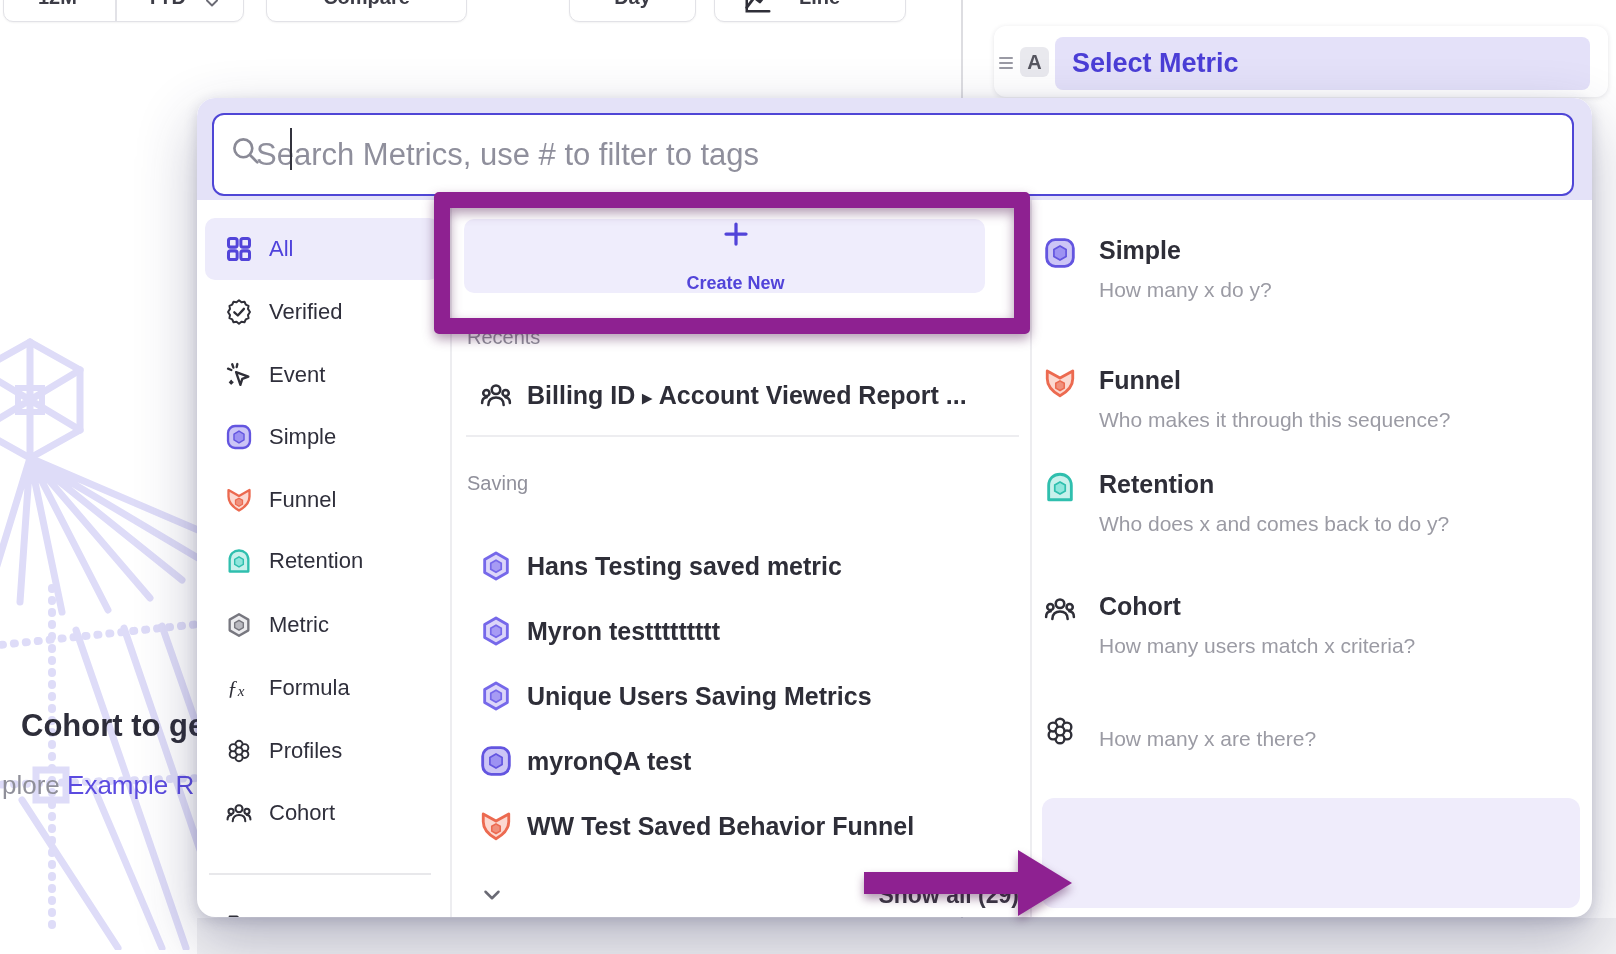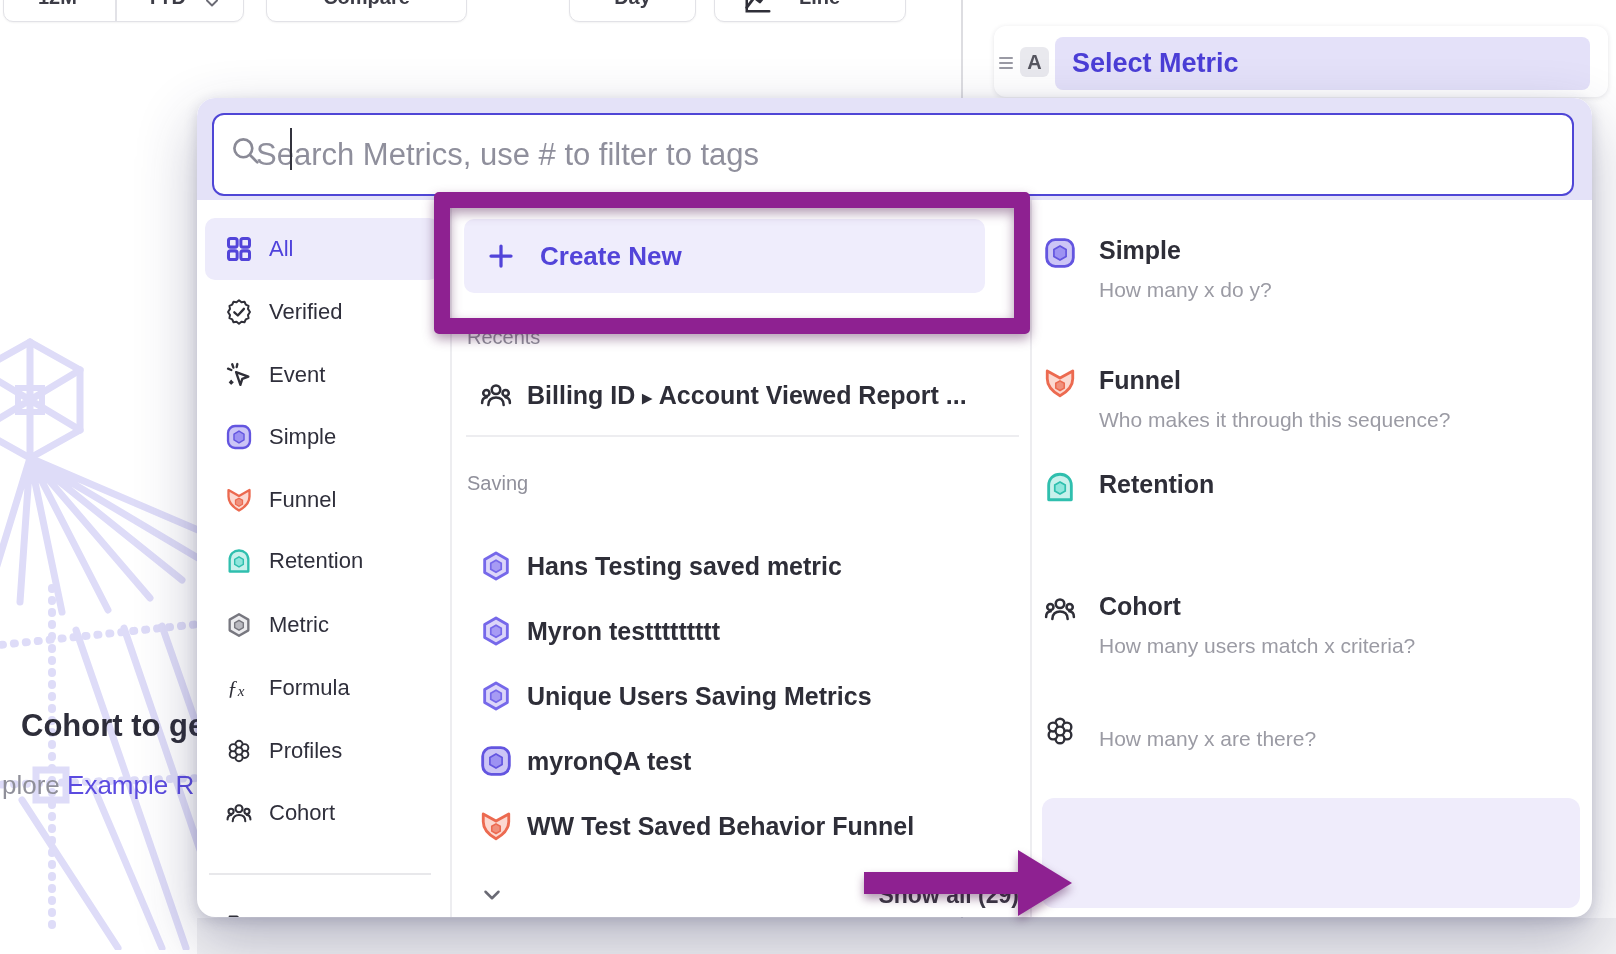--- a/index.html
+++ b/index.html
@@ -51,21 +51,21 @@
               border-radius:10px; gap:16px; padding-left:20px; font-size:22px; font-weight:500; color:#2f2f3b; }
   .side-row.sel { background:#edebfb; color:#4f42dc; }
   .side-div { position:absolute; left:12px; top:775px; width:222px; height:1.5px; background:#e8e8eb; }
 
   .section-label { position:absolute; font-size:20px; font-weight:500; color:#90909b; }
   .mid-row { position:absolute; left:282px; width:540px; height:62px; display:flex; align-items:center;
              gap:14px; font-size:25px; font-weight:600; color:#2e2e38; white-space:nowrap; }
   .mid-div { position:absolute; left:269px; width:553px; height:1.5px; background:#ededf0; }
   .create-btn { position:absolute; left:267px; top:121px; width:521px; height:74px; background:#efedfc;
                 border-radius:10px; display:flex; align-items:center; gap:24px; padding-left:22px;
-                color:#5244d9; font-size:26px; font-weight:600; }
+                color:#5244d9; font-size:18px; font-weight:600;flex-direction:column; }
   .show-all { font-size:23px; gap:18px; font-weight:600; color:#3a3a44;justify-content:space-between; }
 
   .type-row { position:absolute; left:846px; width:535px; display:flex; gap:22px; }
   .type-row .txt .t { font-size:25px; font-weight:600; color:#2e2e38; }
   .type-row .txt .d { font-size:21px; color:#9b9ba4; margin-top:13px; }
   .type-row.hl .txt .t { color:#5748d9; }
   .type-hl-bg { position:absolute; left:845px; top:700px; width:538px; height:110px;
                 background:#efecfb; border-radius:12px; }
 
   
@@ -380,20 +380,21 @@
         <div class="t">Funnel</div>
         <div class="d">Who makes it through this sequence?</div>
       </div>
   </div>
   <div class="type-row" style="top:372px;">
     <svg class="ic" width="34" height="34">
         <use href="#sym-retention"></use>
       </svg>
     <div class="txt">
         <div class="t">Retention</div>
+        <div class="d">Who does x and comes back to do y?</div>
       </div>
   </div>
   <div class="type-row" style="top:494px;">
     <svg class="ic" width="34" height="34">
         <use href="#sym-cohort"></use>
       </svg>
     <div class="txt">
         <div class="t">Cohort</div>
         <div class="d">How many users match x criteria?</div>
       </div>

